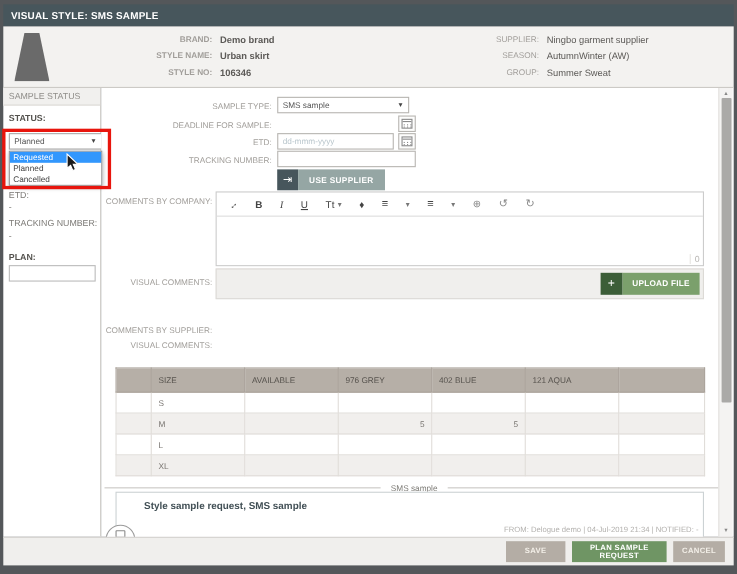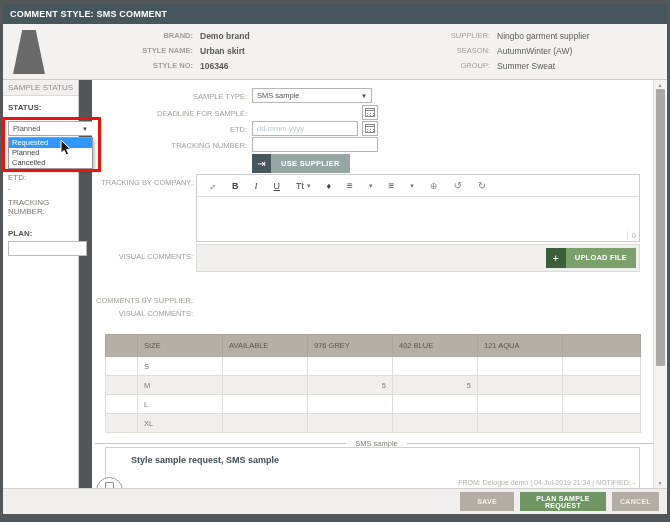--- a/index.html
+++ b/index.html
@@ -17,21 +17,21 @@
   .thumb { position:absolute; left:9px; top:6px; width:34px; height:44px;
     background:#6a6a6a; clip-path:polygon(30% 0,70% 0,97% 100%,3% 100%); }
   .hcol { position:absolute; top:5px; display:flex; flex-direction:column; gap:2px; }
   .hcol.c1 { left:0;font-weight:bold; } .hcol.c2 { left:337px; }
   .hrow { display:flex; height:13px; align-items:center; }
   .hlabel { width:190px; text-align:right; color:#a19e9a; font-size:7.5px; }
   .c2 .hlabel { width:150px; }
   .hvalue { margin-left:7px; color:#5c5a57; font-size:8.5px; }
 
   
-  .sidebar { position:absolute; left:3px; top:80px; width:76px; height:408px;
+  .sidebar { position:absolute; left:3px; top:80px; width:89px; height:408px;
     background:#fff; border-right:1px solid #cccac6; }
   .sb-title { height:16px; background:#f1f0ee; border-bottom:1px solid #dcdad6;
     color:#908e8a; font-size:8px; line-height:16px; padding-left:5px; }
   .sb-label { position:absolute; left:5px; font-size:8px; color:#7c7a76; }
   .sb-label.bold { font-weight:bold; color:#54524e; }
   .sb-value { position:absolute; left:5px; font-size:8px; color:#7c7a76; }
   .sb-select { position:absolute; left:5px; top:41px; width:85px; height:15px;
     background:#fff; border:1px solid #a9a9a9; font-size:7.5px; color:#555;
     line-height:13px; padding:0 4px; cursor:default; }
   .sb-select .caret { position:absolute; right:4px; top:1px; font-size:6px; color:#444; }
@@ -128,21 +128,21 @@
     cursor:pointer; font-family:inherit; }
   .btn.taupe { background:#b4ada5; color:#f3efe8; width:54px; }
   .btn.green { background:#6f9564; color:#fff; width:86px; }
   .btn.cancel { width:47px; }
 </style>
 </head>
 <body>
 
 <div class="screen">
 
-  <div class="titlebar">COMMENT STYLE: SMS COMMENT</div>
+  <div class="titlebar">VISUAL STYLE: SMS SAMPLE</div>
 
   <div class="header">
     <div class="thumb"></div>
     <div class="hcol c1">
       <div class="hrow">
         <span class="hlabel">BRAND:</span>
         <span class="hvalue">Demo brand</span>
       </div>
       <div class="hrow">
         <span class="hlabel">STYLE NAME:</span>
@@ -218,21 +218,21 @@
     </div>
 
     <div class="flabel" style="top:61px">TRACKING NUMBER:</div>
     <input class="field finput track" style="top: 57px;" value="">
 
     <div class="use-template">
       <span class="ut-icon">⇥</span>
       <span class="ut-label">USE SUPPLIER</span>
     </div>
 
-    <div class="flabel wide" style="top:98px">TRACKING BY COMPANY:</div>
+    <div class="flabel wide" style="top:98px">COMMENTS BY COMPANY:</div>
     <div class="editor">
       <div class="toolbar">
         <span class="tb rot45">↔</span>
         <span class="tb b">B</span>
         <span class="tb i">I</span>
         <span class="tb u">U</span>
         <span class="tb">Tt</span>
         <span class="tb sm" style="margin-left:-13px">▾</span>
         <span class="tb">♦</span>
         <span class="tb lg">≡</span>

